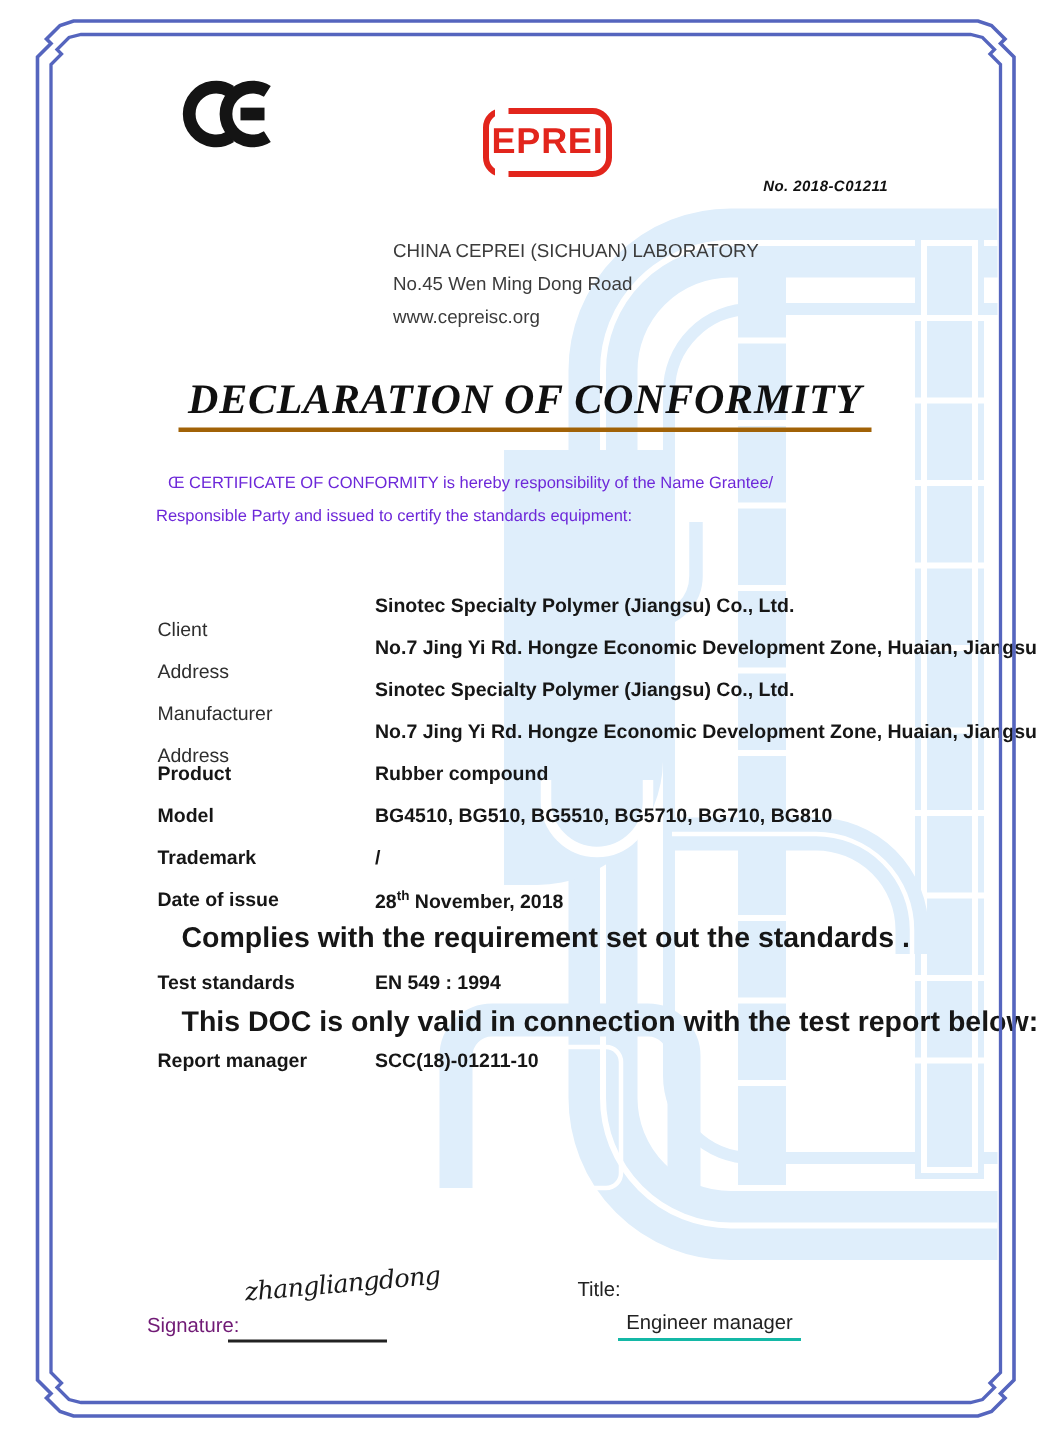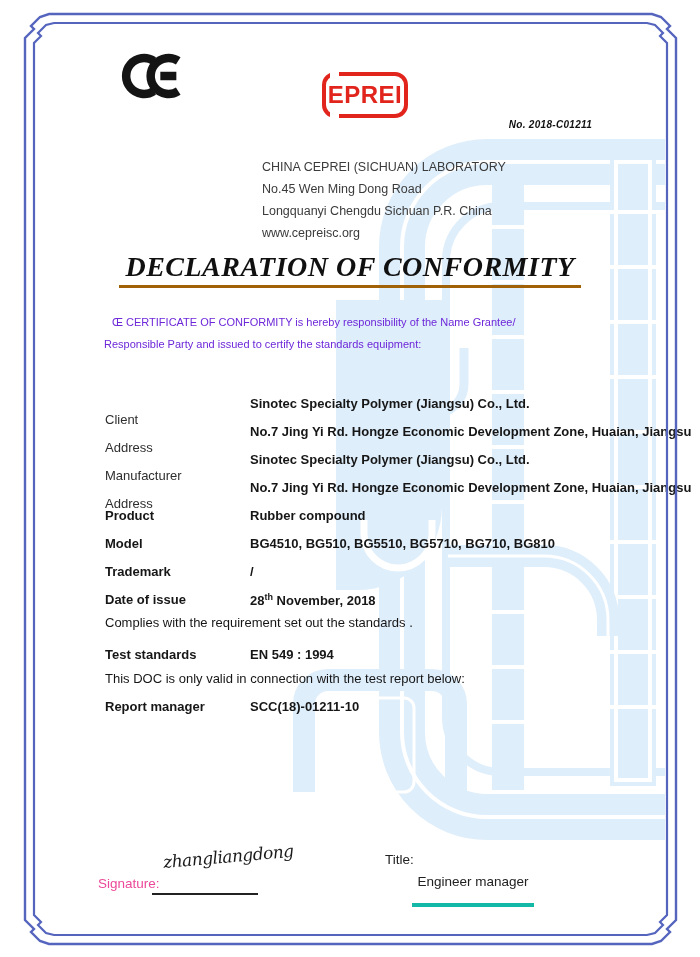--- a/index.html
+++ b/index.html
@@ -35,32 +35,32 @@
   #intro{left:104px;top:311px;width:500px;font-size:11px;line-height:22px;color:#6d28d9;}
   #intro .l1{padding-left:8px;}
 
   
   #fields{left:105px;top:390px;width:560px;position:absolute;}
   .frow{position:absolute;left:0;width:560px;font-size:13px;white-space:nowrap;}
   .frow .lbl{display:inline-block;width:145px;vertical-align:top;}
   .frow .val{font-weight:bold;color:#161616;}
   .lbl-reg{font-weight:400;color:#2e2e2e;margin-top:16px;}
   .lbl-bold{font-weight:bold;color:#161616;}
-  .statement{position:absolute;left:0;font-size:13px;font-weight:normal;color:#161616;white-space:nowrap;}
+  .statement{position:absolute;left:16px;font-size:19px;font-weight:bold;color:#161616;white-space:nowrap;}
   sup.ord{font-size:9px;font-weight:bold;}
 
   
   #sig-script{left:163px;top:846px;width:140px;font-family:"DejaVu Serif",serif;
               font-style:italic;font-size:17px;color:#1a1a1a;transform:rotate(-5deg);
               letter-spacing:-0.5px;}
-  #sig-label{left:98px;top:876px;font-size:13.5px;color:#ec4899;}
+  #sig-label{left:98px;top:876px;font-size:13.5px;color:#701a75;}
   #sig-line{left:152px;top:893px;width:106px;border-top:2px solid #222;height:0;}
   #title-label{left:385px;top:852px;font-size:13.5px;color:#222;}
   #title-line{left:412px;top:874px;width:122px;text-align:center;font-size:13.5px;
-              color:#222;border-bottom:4px solid #14b8a6;padding-bottom:14px;}
+              color:#222;border-bottom:2px solid #14b8a6;padding-bottom:3px;}
 </style>
 </head>
 <body>
 
 <div class="abs" id="watermark-clip">
   <svg id="watermark-svg" width="700" height="957" viewBox="0 0 700 957">
 
     <rect x="402" y="162" width="600" height="655" rx="85" ry="85" fill="none" stroke="#DFEEFB" stroke-width="46"></rect>
     <rect x="402" y="162" width="600" height="655" rx="85" ry="85" fill="none" stroke="#ffffff" stroke-width="4"></rect>
     <rect x="446" y="206" width="520" height="566" rx="55" ry="55" fill="none" stroke="#DFEEFB" stroke-width="8"></rect>
@@ -99,21 +99,20 @@
       <rect x="8" y="39" width="9" height="7" fill="#ffffff"></rect>
     </svg>
     <div id="epri-text">EPREI</div>
   </div>
 
   <div class="abs" id="cert-number">No. 2018-C01211</div>
 
   <div class="abs" id="lab-block">
     <div>CHINA CEPREI (SICHUAN) LABORATORY</div>
     <div>No.45 Wen Ming Dong Road</div>
-    <div>Longquanyi Chengdu Sichuan P.R. China</div>
     <div>www.cepreisc.org</div>
   </div>
 
   <div class="abs" id="title-wrap">
     <span id="doc-title">DECLARATION OF CONFORMITY</span>
   </div>
 
   <div class="abs" id="intro">
     <div class="l1">Œ CERTIFICATE OF CONFORMITY is hereby responsibility of the Name Grantee/</div>
     <div>Responsible Party and issued to certify the standards equipment:</div>

